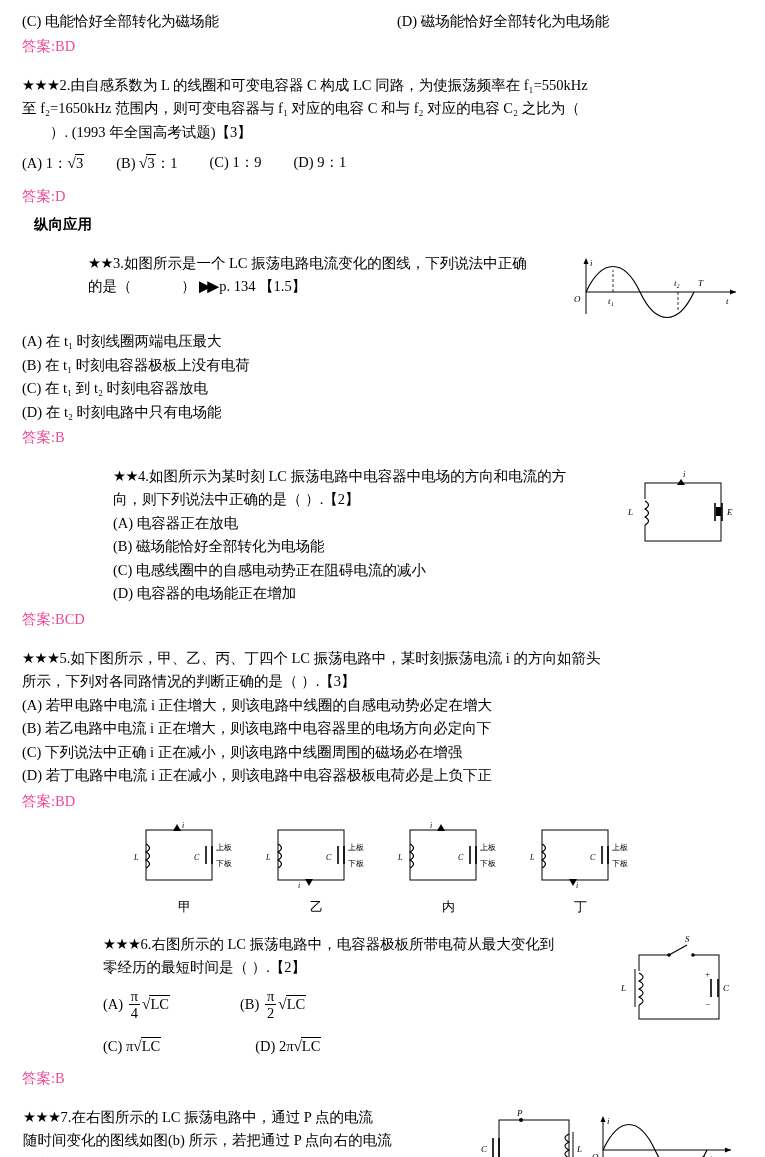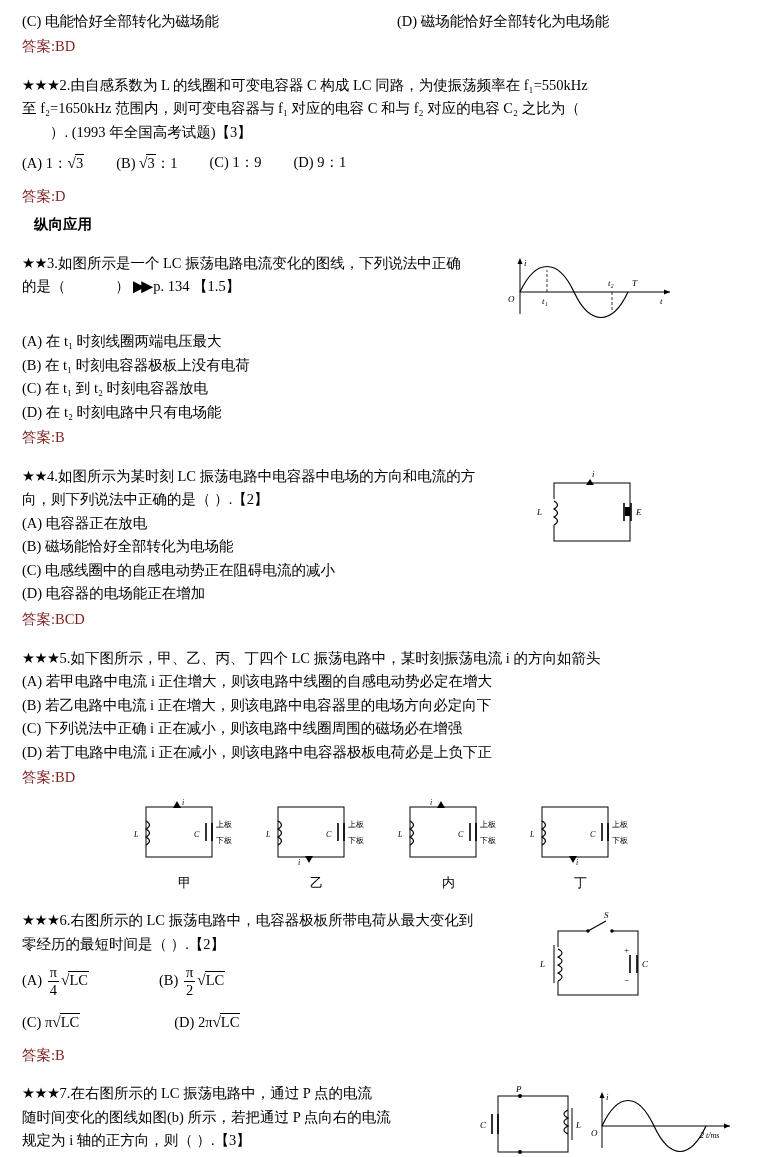--- a/index.html
+++ b/index.html
@@ -6,23 +6,23 @@
   body {
     width:765px;
     background:#ffffff;
     font-family:"Liberation Serif", serif;
     color:#000;
     font-size:14.5px;
     line-height:1.55;
   }
   .page { position:relative; width:765px; min-height:1157px; padding:10px 22px 0 22px; box-sizing:border-box; }
   .line { margin:0 0 2px 0; }
-  .row { display:flex; align-items:flex-start; }
+  .row { display:flex; align-items:flex-start;justify-content:flex-end; }
   .grow { flex:1 1 auto; }
-  .answer { color:#7f1d1d; margin:3px 0 6px 0; }
+  .answer { color:#ec4899; margin:3px 0 6px 0; }
   .section-title { font-weight:bold; margin:6px 0 3px 12px; }
   .stars { letter-spacing:-0.5px; }
   .qtext { margin:0 0 1px 0; }
   .opt { margin:0 0 1px 0; }
   .sqrt { display:inline-block; position:relative; }
   .sqrt > .rad { font-size:1.05em; }
   .sqrt > .arg { border-top:1px solid #000; padding:0 1px; margin-left:-1px; }
   .frac { display:inline-block; vertical-align:middle; text-align:center; margin:0 2px; }
   .frac .num { display:block; line-height:1.05; padding:0 2px; }
   .frac .den { display:block; line-height:1.15; border-top:1px solid #000; padding:0 2px; }
@@ -144,20 +144,21 @@
     </div>
     <div class="answer">
       <span>答案:</span><span>BCD</span>
     </div>
   </div>
 
   <div class="q-block">
     <div class="qtext">
       <span class="stars">★★★</span><span>5.</span><span>如下图所示，甲、乙、丙、丁四个 LC 振荡电路中，某时刻振荡电流 i 的方向如箭头</span>
     </div>
+    <div class="qtext">所示，下列对各同路情况的判断正确的是（        ）.【3】</div>
     <div class="opt">(A) 若甲电路中电流 i 正住增大，则该电路中线圈的自感电动势必定在增大</div>
     <div class="opt">(B) 若乙电路中电流 i 正在增大，则该电路中电容器里的电场方向必定向下</div>
     <div class="opt">(C) 下列说法中正确 i 正在减小，则该电路中线圈周围的磁场必在增强</div>
     <div class="opt">(D) 若丁电路中电流 i 正在减小，则该电路中电容器极板电荷必是上负下正</div>
     <div class="answer">
       <span>答案:</span><span>BD</span>
     </div>
 
     <div class="figs-row">
 

